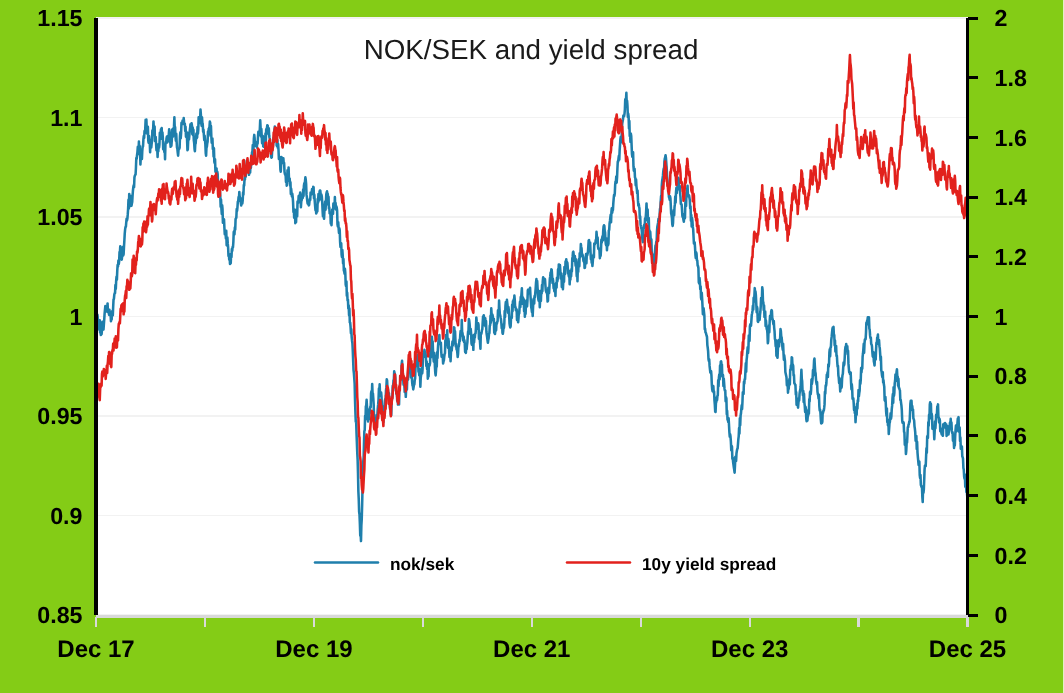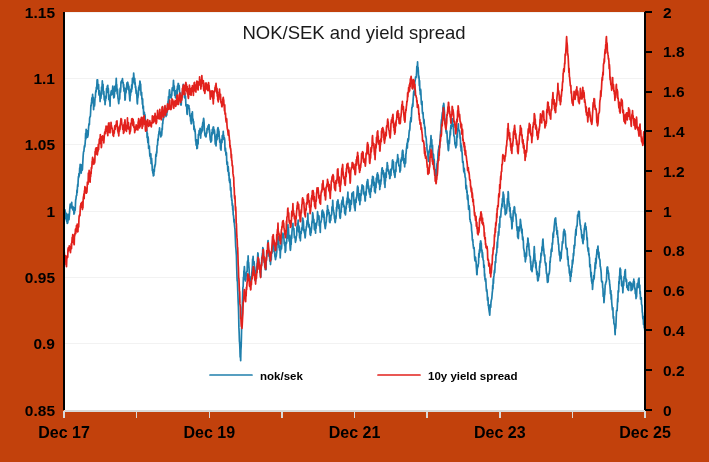--- a/index.html
+++ b/index.html
@@ -10,21 +10,21 @@
   body {
     width: 709px;
     height: 462px;
     font-family: "Liberation Sans", sans-serif;
     overflow: hidden;
   }
   #chart-root {
     position: relative;
     width: 709px;
     height: 462px;
-    background: #c2410c;
+    background: #84cc16;
     box-sizing: border-box;
   }
   .chart-svg {
     position: absolute;
     top: 0;
     left: 0;
     width: 709px;
     height: 462px;
   }
   .tick-label {

